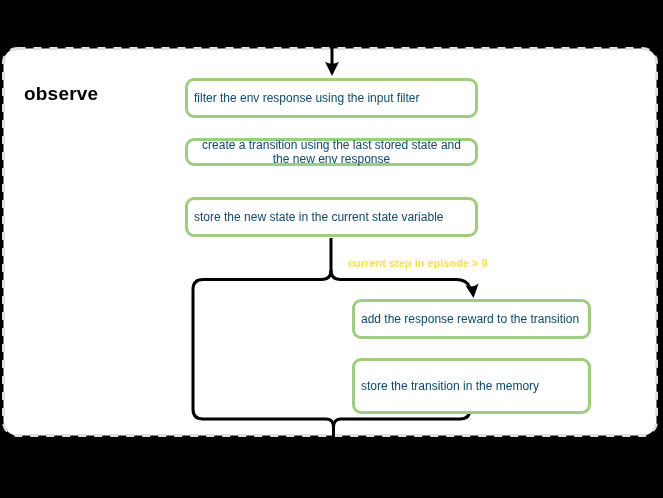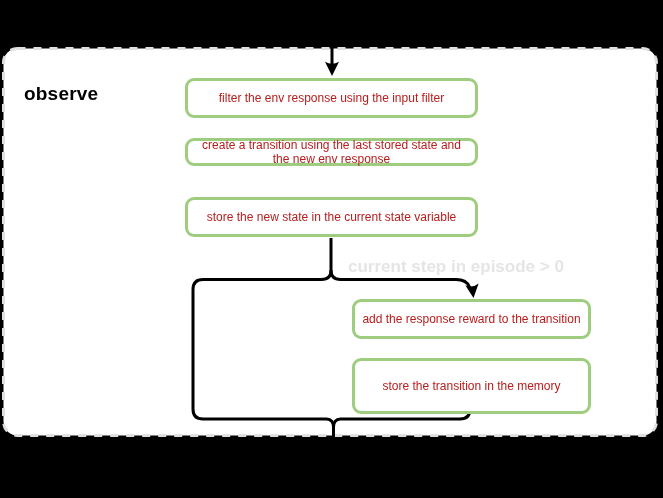--- a/index.html
+++ b/index.html
@@ -23,39 +23,38 @@
     margin-top: 20px;
   }
   .node {
     position: absolute;
     box-sizing: border-box;
     background: #ffffff;
     border: 3px solid #9fcd80;
     border-radius: 9px;
     display: flex;
     align-items: center;
-    justify-content: center;
     text-align: center;
     font-size: 12px;
     line-height: 14px;
-    color: #b91c1c;
+    color: #0c4a6e;
     padding: 2px 6px;
   }
   .node-0 { left: 185px; top: 78px;  width: 293px; height: 40px; }
   .node-1 { left: 185px; top: 138px; width: 293px; height: 28px; }
   .node-2 { left: 185px; top: 197px; width: 293px; height: 40px; }
   .node-3 { left: 352px; top: 299px; width: 239px; height: 40px; }
   .node-4 { left: 352px; top: 358px; width: 239px; height: 56px; }
   .condition-label {
     position: absolute;
     left: 348px;
     top: 257px;
-    font-size: 17px;
+    font-size: 11px;
     font-weight: bold;
-    color: #e5e5e5;
+    color: #fde047;
     white-space: nowrap;
   }
 </style>
 </head>
 <body>
 
 <div class="stage">
 
   <svg width="663" height="498" viewBox="0 0 663 498">
 

